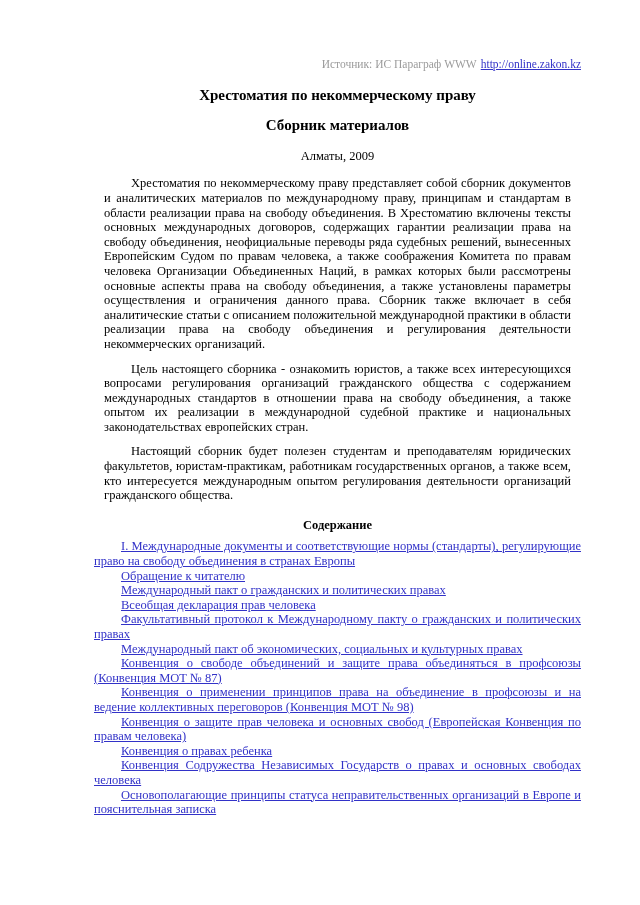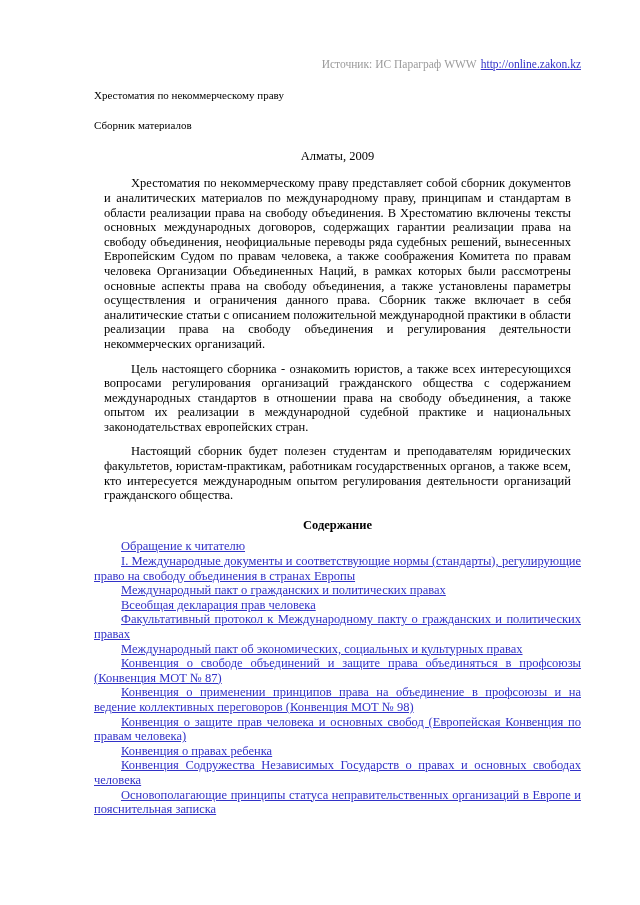--- a/index.html
+++ b/index.html
@@ -31,22 +31,23 @@
   }
   .source-line a {
     margin-left: 4px;
   }
   a.link {
     color: #3232c8;
     text-decoration: underline;
     cursor: pointer;
   }
   .doc-title, .doc-subtitle {
-    font-size: 11px;
-    font-weight: normal;
+    text-align: center;
+    font-size: 15px;
+    font-weight: bold;
     margin: 0 0 16px 0;
   }
   .doc-cityyear {
     text-align: center;
     margin: 12px 0 13px 0;
   }
   .para {
     margin: 10px;
     text-align: justify;
     text-indent: 27px;
@@ -79,22 +80,22 @@
 
   <div class="doc-cityyear">Алматы, 2009</div>
 
   <p class="para">Хрестоматия по некоммерческому праву представляет собой сборник документов и аналитических материалов по международному праву, принципам и стандартам в области реализации права на свободу объединения. В Хрестоматию включены тексты основных международных договоров, содержащих гарантии реализации права на свободу объединения, неофициальные переводы ряда судебных решений, вынесенных Европейским Судом по правам человека, а также соображения Комитета по правам человека Организации Объединенных Наций, в рамках которых были рассмотрены основные аспекты права на свободу объединения, а также установлены параметры осуществления и ограничения данного права. Сборник также включает в себя аналитические статьи с описанием положительной международной практики в области реализации права на свободу объединения и регулирования деятельности некоммерческих организаций.</p>
   <p class="para">Цель настоящего сборника - ознакомить юристов, а также всех интересующихся вопросами регулирования организаций гражданского общества с содержанием международных стандартов в отношении права на свободу объединения, а также опытом их реализации в международной судебной практике и национальных законодательствах европейских стран.</p>
   <p class="para">Настоящий сборник будет полезен студентам и преподавателям юридических факультетов, юристам-практикам, работникам государственных органов, а также всем, кто интересуется международным опытом регулирования деятельности организаций гражданского общества.</p>
 
   <h3 class="contents-heading">Содержание</h3>
 
   <div class="toc">
+    <p class="toc-entry"><a class="link" href="#">I. Международные документы и соответствующие нормы (стандарты), регулирующие право на свободу объединения в странах Европы</a></p>
     <p class="toc-entry"><a class="link" href="#">Обращение к читателю</a></p>
-    <p class="toc-entry"><a class="link" href="#">I. Международные документы и соответствующие нормы (стандарты), регулирующие право на свободу объединения в странах Европы</a></p>
     <p class="toc-entry"><a class="link" href="#">Международный пакт о гражданских и политических правах</a></p>
     <p class="toc-entry"><a class="link" href="#">Всеобщая декларация прав человека</a></p>
     <p class="toc-entry"><a class="link" href="#">Факультативный протокол к Международному пакту о гражданских и политических правах</a></p>
     <p class="toc-entry"><a class="link" href="#">Международный пакт об экономических, социальных и культурных правах</a></p>
     <p class="toc-entry"><a class="link" href="#">Конвенция о свободе объединений и защите права объединяться в профсоюзы (Конвенция МОТ № 87)</a></p>
     <p class="toc-entry"><a class="link" href="#">Конвенция о применении принципов права на объединение в профсоюзы и на ведение коллективных переговоров (Конвенция МОТ № 98)</a></p>
     <p class="toc-entry"><a class="link" href="#">Конвенция о защите прав человека и основных свобод (Европейская Конвенция по правам человека)</a></p>
     <p class="toc-entry"><a class="link" href="#">Конвенция о правах ребенка</a></p>
     <p class="toc-entry"><a class="link" href="#">Конвенция Содружества Независимых Государств о правах и основных свободах человека</a></p>
     <p class="toc-entry"><a class="link" href="#">Основополагающие принципы статуса неправительственных организаций в Европе и пояснительная записка</a></p>

